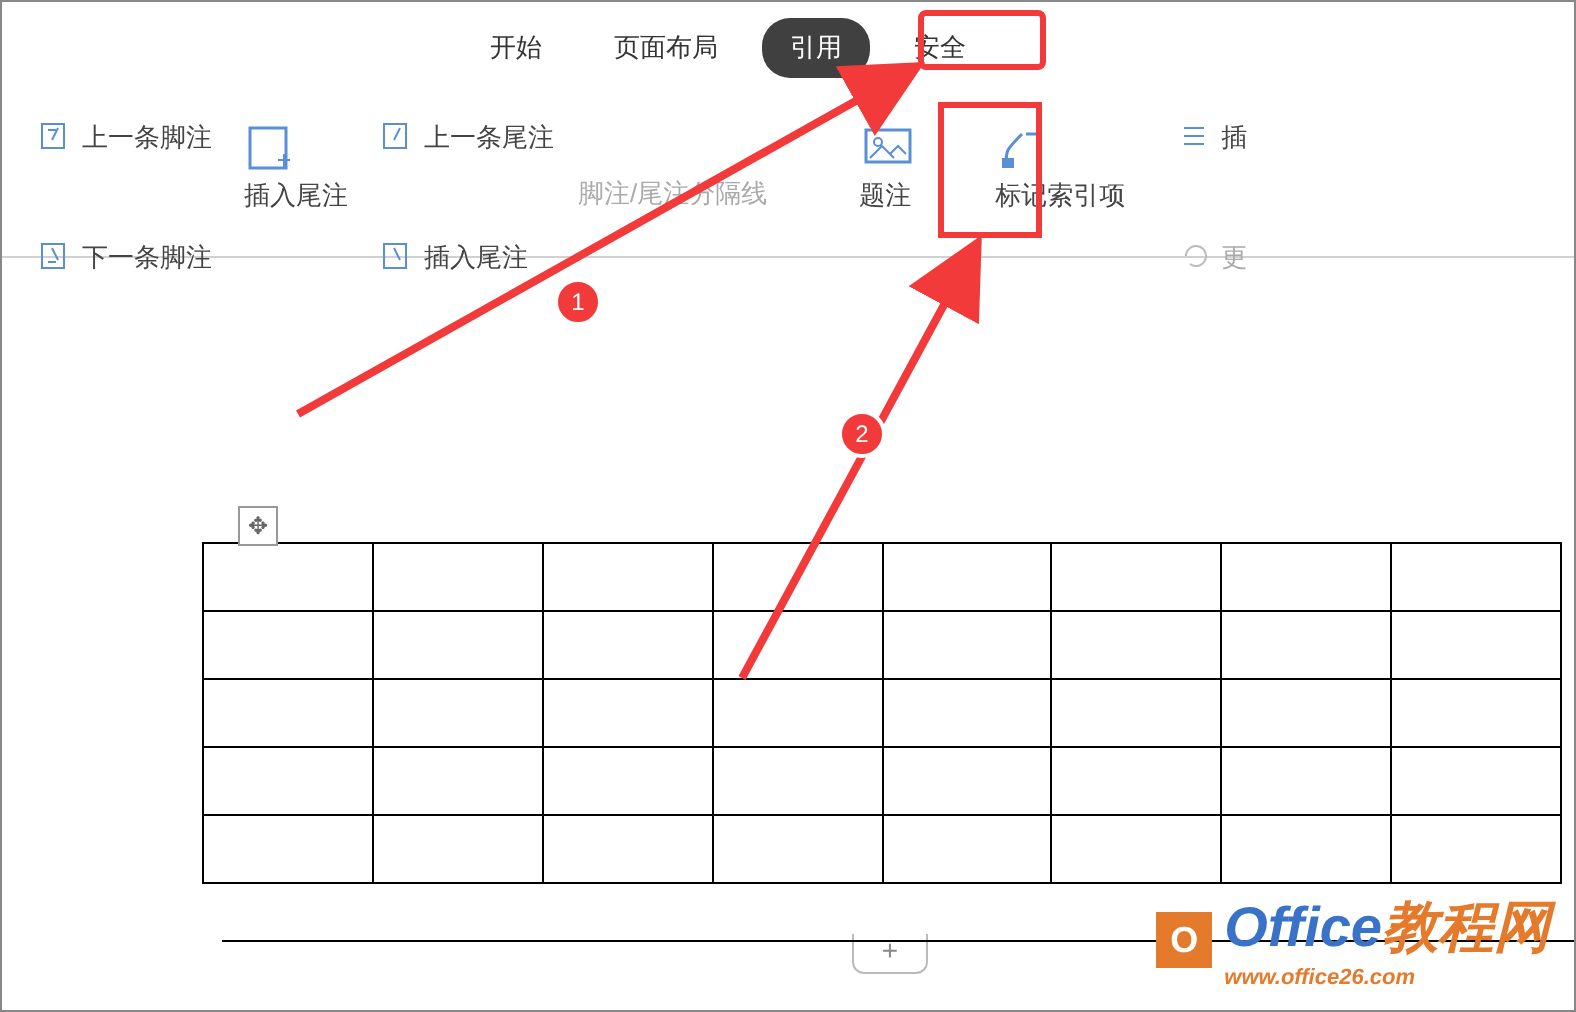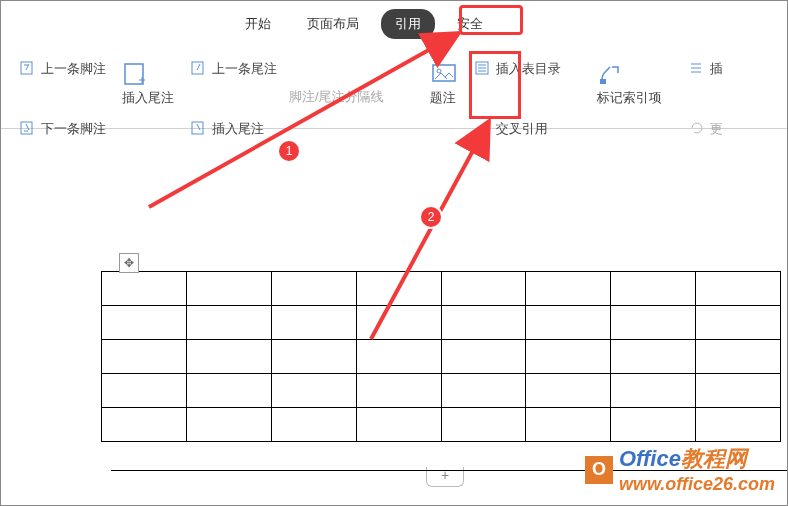--- a/index.html
+++ b/index.html
@@ -148,23 +148,23 @@
     .wm-logo {
       width: 28px; height: 28px;
       background: #e47b2c;
       display: flex;
       align-items: center;
       justify-content: center;
       color: #fff;
       font-style: normal;
       font-size: 18px;
     }
-    .wm-text1 { color: #3a72c8; font-size: 22px; }
+    .wm-text1 { color: #3a72c8; font-size: 28px; }
     .wm-text1 .cn { color: #e47b2c; }
-    .wm-text2 { color: #e47b2c; font-size: 18px; }
+    .wm-text2 { color: #e47b2c; font-size: 11px; }
     .badge {
       width: 24px; height: 24px;
       background: #f23a3a;
       border: 2px solid #fff;
       border-radius: 50%;
       color: #fff;
       display: flex;
       align-items: center;
       justify-content: center;
       font-size: 12px;
@@ -250,41 +250,20 @@
     <div class="big-icon">
       <svg width="26" height="22">
           <rect x="2" y="2" width="22" height="16" fill="none" stroke="#5a8fd6" stroke-width="1.5"></rect>
           <circle cx="8" cy="8" r="2" fill="none" stroke="#5a8fd6"></circle>
           <path d="M4 16 L10 10 L16 16 M14 14 L18 10 L22 14" stroke="#5a8fd6" fill="none"></path>
         </svg>
     </div>
     <span>题注</span>
   </div>
 
-  <div class="ribbon-col">
-    <div class="ribbon-item">
-      <span class="icon-box">
-        <svg width="16" height="14">
-            <rect x="1" y="1" width="12" height="12" fill="none" stroke="#5a8fd6"></rect>
-            <path d="M3 4h8M3 7h8M3 10h8" stroke="#5a8fd6"></path>
-          </svg>
-      </span>
-      <span>插入表目录</span>
-    </div>
-    <div class="ribbon-item">
-      <span class="icon-box">
-        <svg width="16" height="14">
-            <path d="M3 10 C3 4 11 4 11 10" fill="none" stroke="#5a8fd6"></path>
-            <path d="M2 8 L3 11 L5 9" stroke="#5a8fd6" fill="none"></path>
-            <path d="M12 8 L11 5 L9 7" stroke="#5a8fd6" fill="none"></path>
-          </svg>
-      </span>
-      <span>交叉引用</span>
-    </div>
-  </div>
 
   <div style="width:20px"></div>
 
   <div class="ribbon-big">
     <div class="big-icon">
       <svg width="26" height="22">
           <path d="M4 20 C4 12 4 12 12 4 M14 4 L20 4 L20 10" stroke="#5a8fd6" fill="none" stroke-width="1.5"></path>
           <rect x="2" y="16" width="6" height="5" fill="#5a8fd6"></rect>
         </svg>
     </div>

